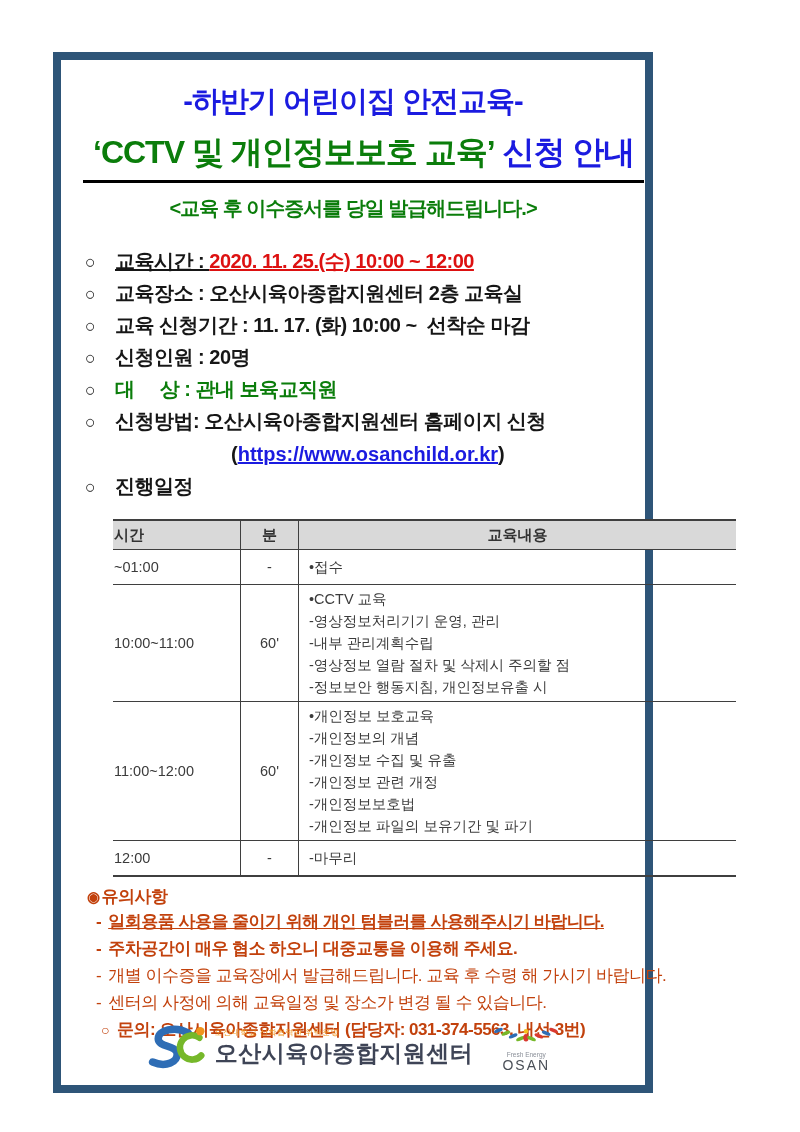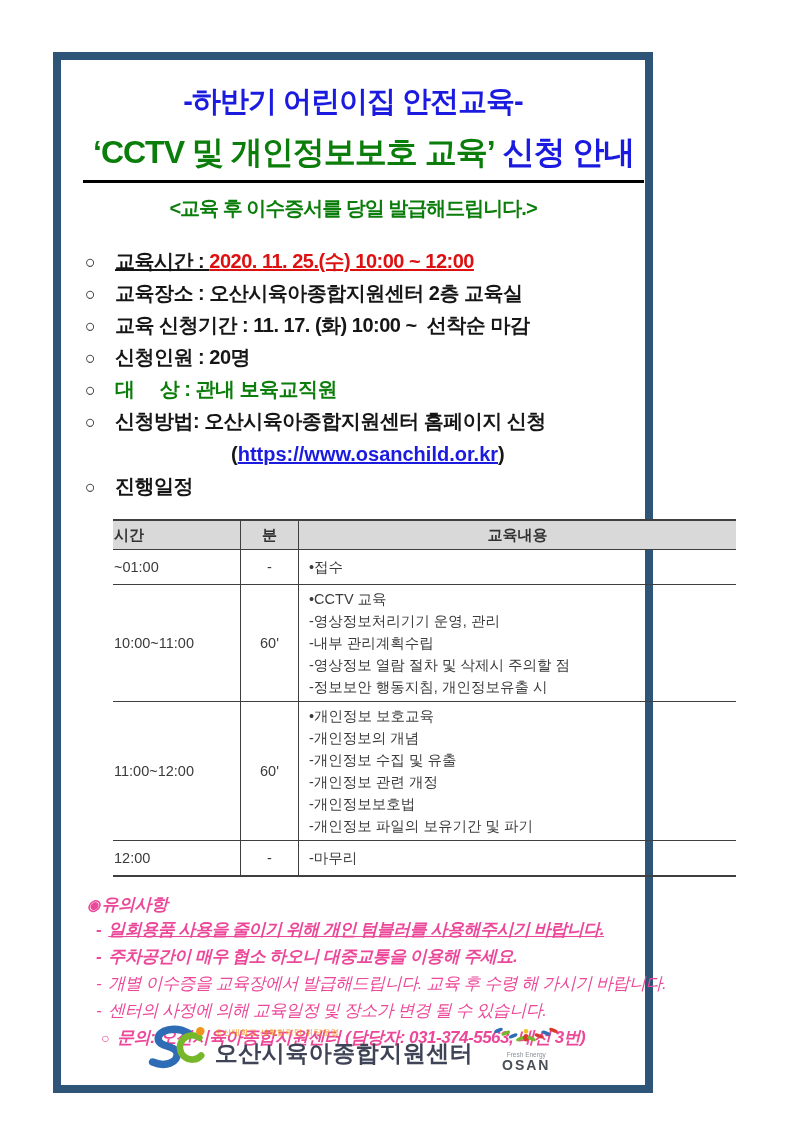--- a/index.html
+++ b/index.html
@@ -39,40 +39,40 @@
                       color:#333; height:26px; border-bottom:1px solid #3f3f3f; }
   table.schedule td { border-bottom:1px solid #3f3f3f; vertical-align:middle; color:#3b3b3b; }
   table.schedule tr.last td { border-bottom:none;margin-top:28px; }
   .c1 { width:125px; text-align:left; font-size:14.5px; }
   .c2 { width:55px; text-align:center; font-size:14.5px;
         border-left:1px solid #3f3f3f; border-right:1px solid #3f3f3f; }
   .c3 { padding:3px 10px; }
   .rshort td { height:28px; }
   .cline { font-size:14.5px; line-height:22px; white-space:nowrap; color:#3b3b3b; }
 
-  .notes { margin-top:16px; padding-left:4px; color:#ec4899;font-style:italic; }
+  .notes { margin-top:8px; padding-left:4px; color:#c2410c; }
   .note-head { font-size:17px; font-weight:700; letter-spacing:-0.5px; }
   .note-head .marker { font-size:15px; margin-right:2px; }
   .note-item { font-size:17px; line-height:27px; padding-left:9px;
                letter-spacing:-0.5px; white-space:nowrap; }
   .note-item .dash { margin-right:7px; }
   .ni1 .txt { font-weight:700; text-decoration:underline; }
   .ni1, .ni2 { font-weight:700; }
   .contact { font-size:17px; font-weight:700; line-height:28px; padding-left:14px;
              letter-spacing:-0.5px; white-space:nowrap; }
   .contact .marker { font-size:14px; margin-right:8px; font-weight:400; }
 
   .footer { position:absolute; left:0; right:0; bottom:12px; display:flex;
             align-items:center; justify-content:center; gap:10px; }
   .center-text { text-align:left; }
   .center-small { font-size:8px; color:var(--orange,#f0941e); letter-spacing:0.5px; }
   .center-name { font-size:23px; font-weight:700; color:#3e4456; letter-spacing:0.5px; }
   .osan { text-align:center; margin-left:10px; }
   .osan-tag { font-size:6.5px; color:#8a8f98; line-height:7px; }
-  .osan-name { font-size:14px; font-weight:700; color:#4a4f57; letter-spacing:2px; line-height:15px; }
+  .osan-name { font-size:14px; font-weight:400; color:#4a4f57; letter-spacing:2px; line-height:15px; }
 </style>
 </head>
 <body>
 
 <div class="page">
   <div class="frame">
     <div class="inner">
 
       <div class="title1">-하반기 어린이집 안전교육-</div>
 

